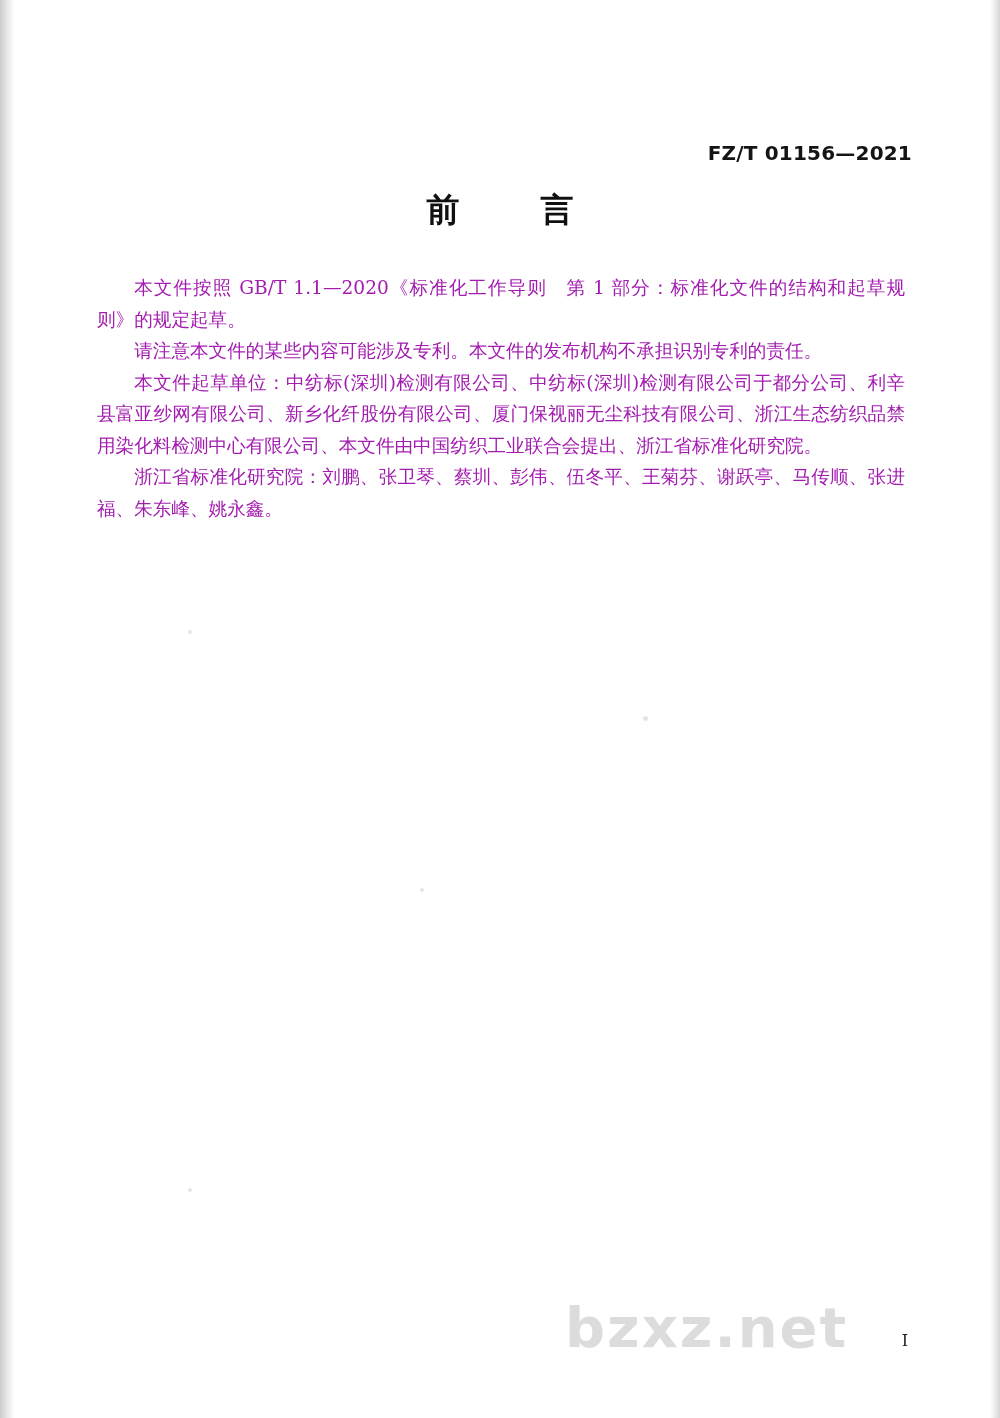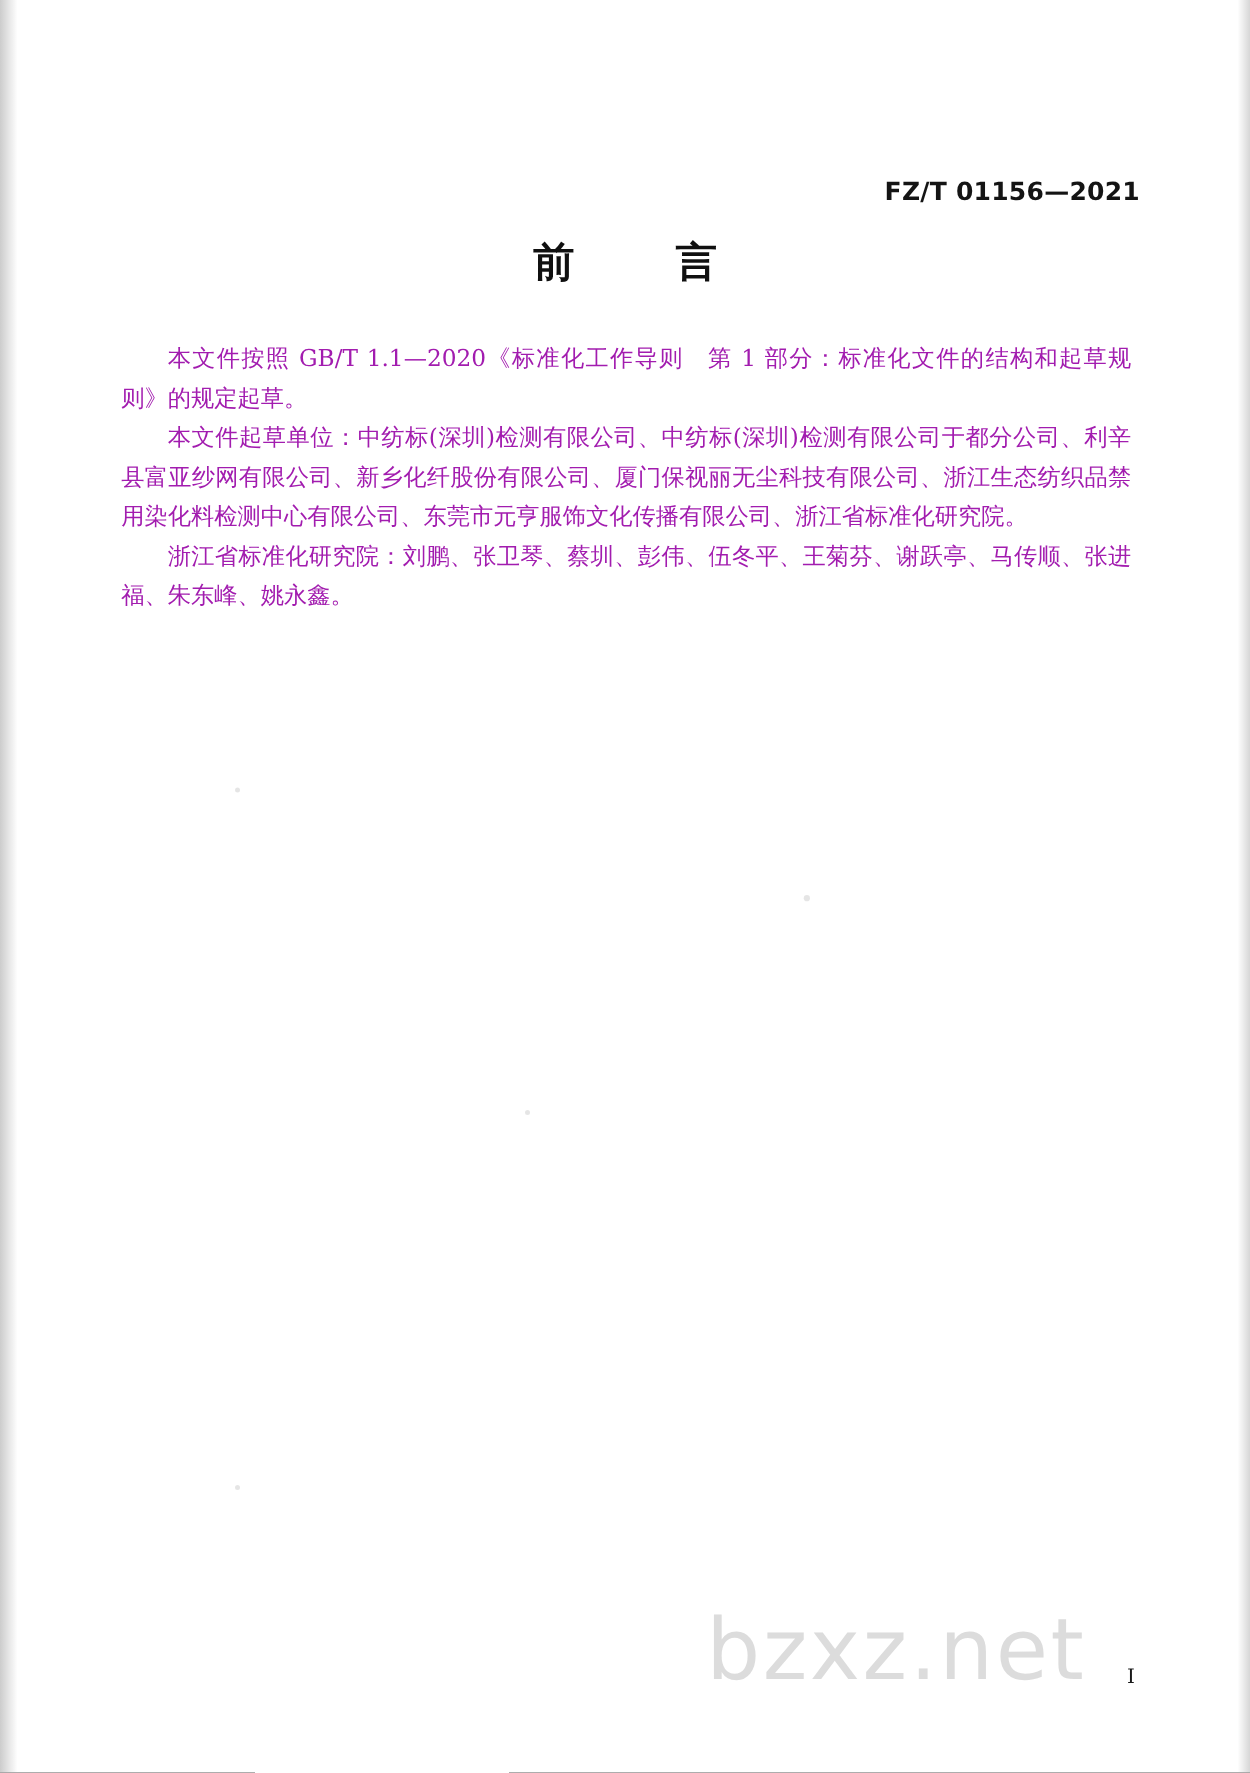--- a/index.html
+++ b/index.html
@@ -84,22 +84,22 @@
     font-family: "DejaVu Serif", "Liberation Serif", serif;
     font-size: 16px;
     color: #1a1a1a;
   }
 
   .watermark {
     position: absolute;
     left: 565px;
     bottom: 58px;
     font-family: "DejaVu Sans", "Liberation Sans", sans-serif;
-    font-size: 68px;
-    font-weight: normal;
+    font-size: 56px;
+    font-weight: bold;
     letter-spacing: 2px;
     color: rgba(150,150,150,0.33);
     user-select: none;
     white-space: nowrap;
   }
 
   .speckle {
     position: absolute;
     background: rgba(0,0,0,0.10);
     border-radius: 50%;
@@ -109,21 +109,22 @@
 <body>
 
 <div class="page">
 
   <div class="header-code">FZ/T 01156—2021</div>
 
   <div class="doc-title">前　言</div>
 
   <div class="body-block">
     <p class="para">本文件按照 GB/T 1.1—2020《标准化工作导则　第 1 部分：标准化文件的结构和起草规则》的规定起草。</p>
-    <p class="para">本文件起草单位：中纺标(深圳)检测有限公司、中纺标(深圳)检测有限公司于都分公司、利辛县富亚纱网有限公司、新乡化纤股份有限公司、厦门保视丽无尘科技有限公司、浙江生态纺织品禁用染化料检测中心有限公司、东莞市元亨服饰文化传播有限公司、浙江省标准化研究院。</p>
+    <p class="para">请注意本文件的某些内容可能涉及专利。本文件的发布机构不承担识别专利的责任。</p>
+    <p class="para">本文件起草单位：中纺标(深圳)检测有限公司、中纺标(深圳)检测有限公司于都分公司、利辛县富亚纱网有限公司、新乡化纤股份有限公司、厦门保视丽无尘科技有限公司、浙江生态纺织品禁用染化料检测中心有限公司、本文件由中国纺织工业联合会提出、浙江省标准化研究院。</p>
     <p class="para">浙江省标准化研究院：刘鹏、张卫琴、蔡圳、彭伟、伍冬平、王菊芬、谢跃亭、马传顺、张进福、朱东峰、姚永鑫。</p>
   </div>
 
   <div class="watermark">bzxz.net</div>
 
   <div class="page-number">I</div>
 
   <div class="speckle" style="left:188px; top:630px; width:4px; height:4px;"></div>
   <div class="speckle" style="left:643px; top:716px; width:5px; height:5px;"></div>
   <div class="speckle" style="left:420px; top:888px; width:4px; height:4px;"></div>

